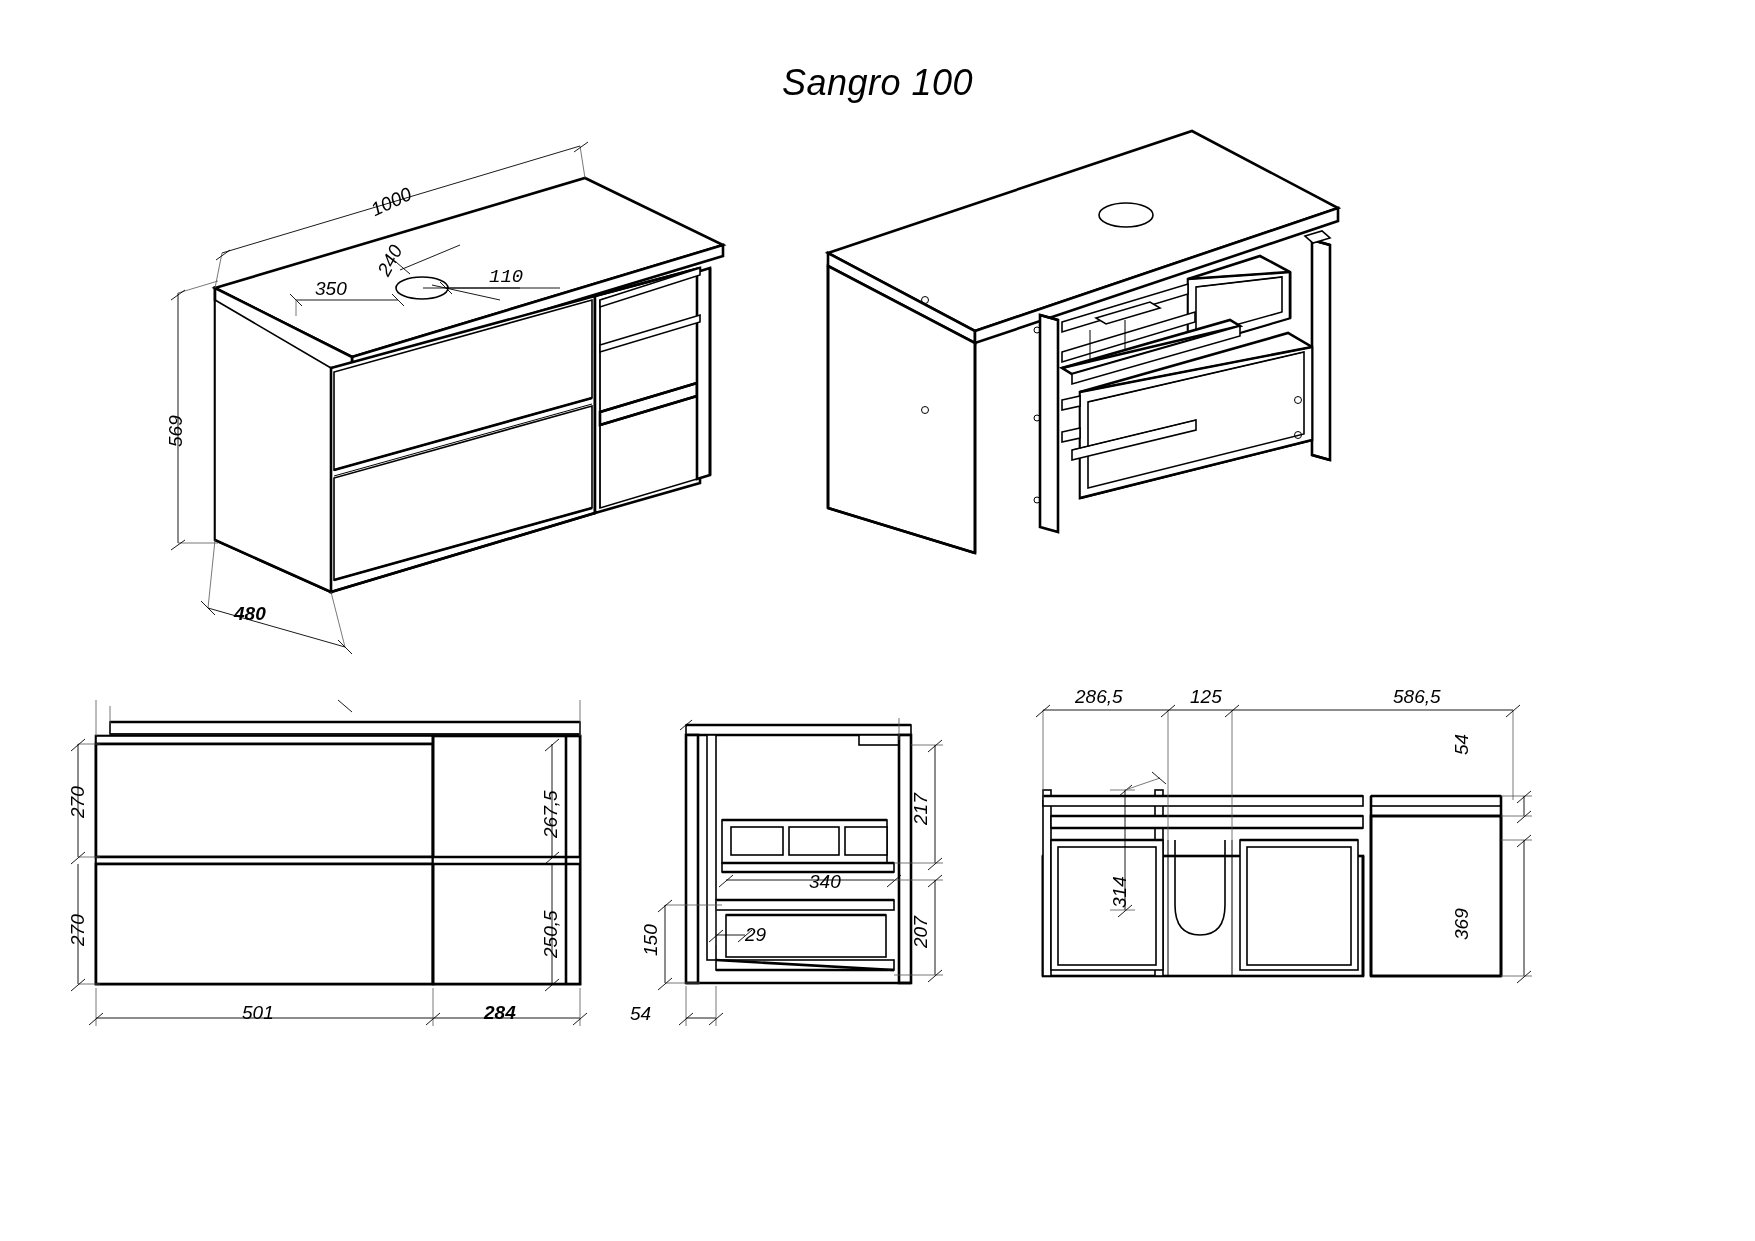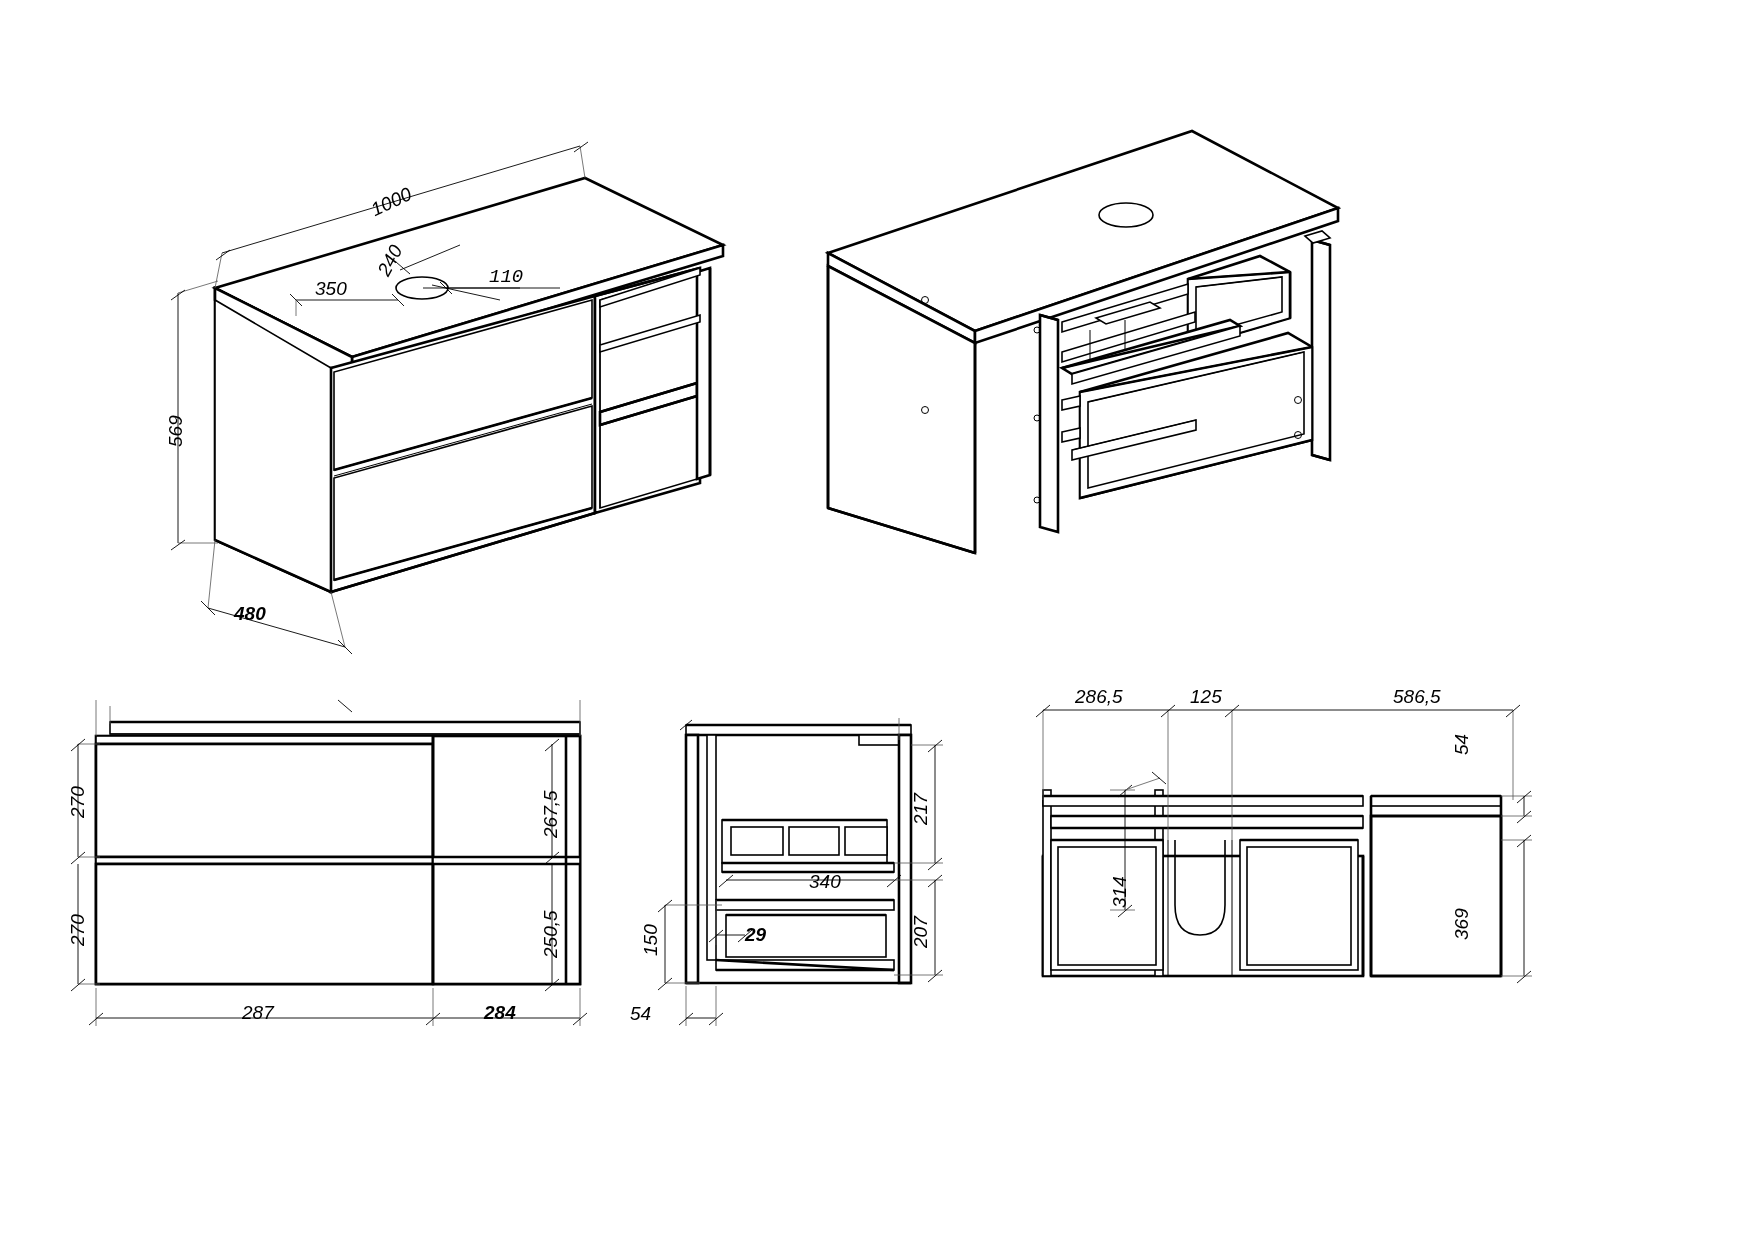--- a/index.html
+++ b/index.html
@@ -56,20 +56,21 @@
   .dimline{ fill: none; stroke: #000000; stroke-width: 0.9; }
   .extline{ fill: none; stroke: #555555; stroke-width: 0.8; }
   .fillw  { fill: #ffffff; stroke: #000000; stroke-width: 1.6; }
   .fillw-t{ fill: #ffffff; stroke: #000000; stroke-width: 2.6; }
 </style>
 </head>
 <body>
 
 <div id="sheet">
 
+  <div id="title">Sangro 100</div>
 
   <svg id="drawing" viewBox="0 0 1755 1241" xmlns="http://www.w3.org/2000/svg">
 
     <g>
 
       <polygon class="fillw-t" points="215,288 585,178 723,245 352,357"></polygon>
       <polygon class="fillw-t" points="215,288 215,300 352,368 352,357"></polygon>
       <polygon class="fillw-t" points="352,357 352,368 723,256 723,245"></polygon>
 
       <ellipse class="med" cx="422" cy="288" rx="26" ry="11"></ellipse>
@@ -388,31 +389,31 @@
   <div class="dim" style="left:234px; top:604px;font-weight:bold;">480</div>
 
   <div class="dim rot90" style="left:68px; top:818px;">270</div>
 
   <div class="dim rot90" style="left:68px; top:946px;">270</div>
 
   <div class="dim rot90" style="left:541px; top:838px;">267,5</div>
 
   <div class="dim rot90" style="left:541px; top:958px;">250,5</div>
 
-  <div class="dim" style="left:242px; top:1003px;">287</div>
+  <div class="dim" style="left:242px; top:1003px;">501</div>
 
   <div class="dim" style="left:484px; top:1003px;font-weight:bold;">284</div>
 
   <div class="dim rot90" style="left:911px; top:825px;">217</div>
 
   <div class="dim rot90" style="left:911px; top:948px;">207</div>
 
   <div class="dim" style="left:785px; top:872px;margin-left:24px;">340</div>
 
-  <div class="dim" style="left:745px; top:925px;font-weight:bold;">29</div>
+  <div class="dim" style="left:745px; top:925px;">29</div>
 
   <div class="dim rot90" style="left:641px; top:956px;">150</div>
 
   <div class="dim" style="left:630px; top:1004px;">54</div>
 
   <div class="dim" style="left:1075px; top:687px;">286,5</div>
 
   <div class="dim" style="left:1190px; top:687px;">125</div>
 
   <div class="dim" style="left:1357px; top:687px;margin-left:36px;">586,5</div>

